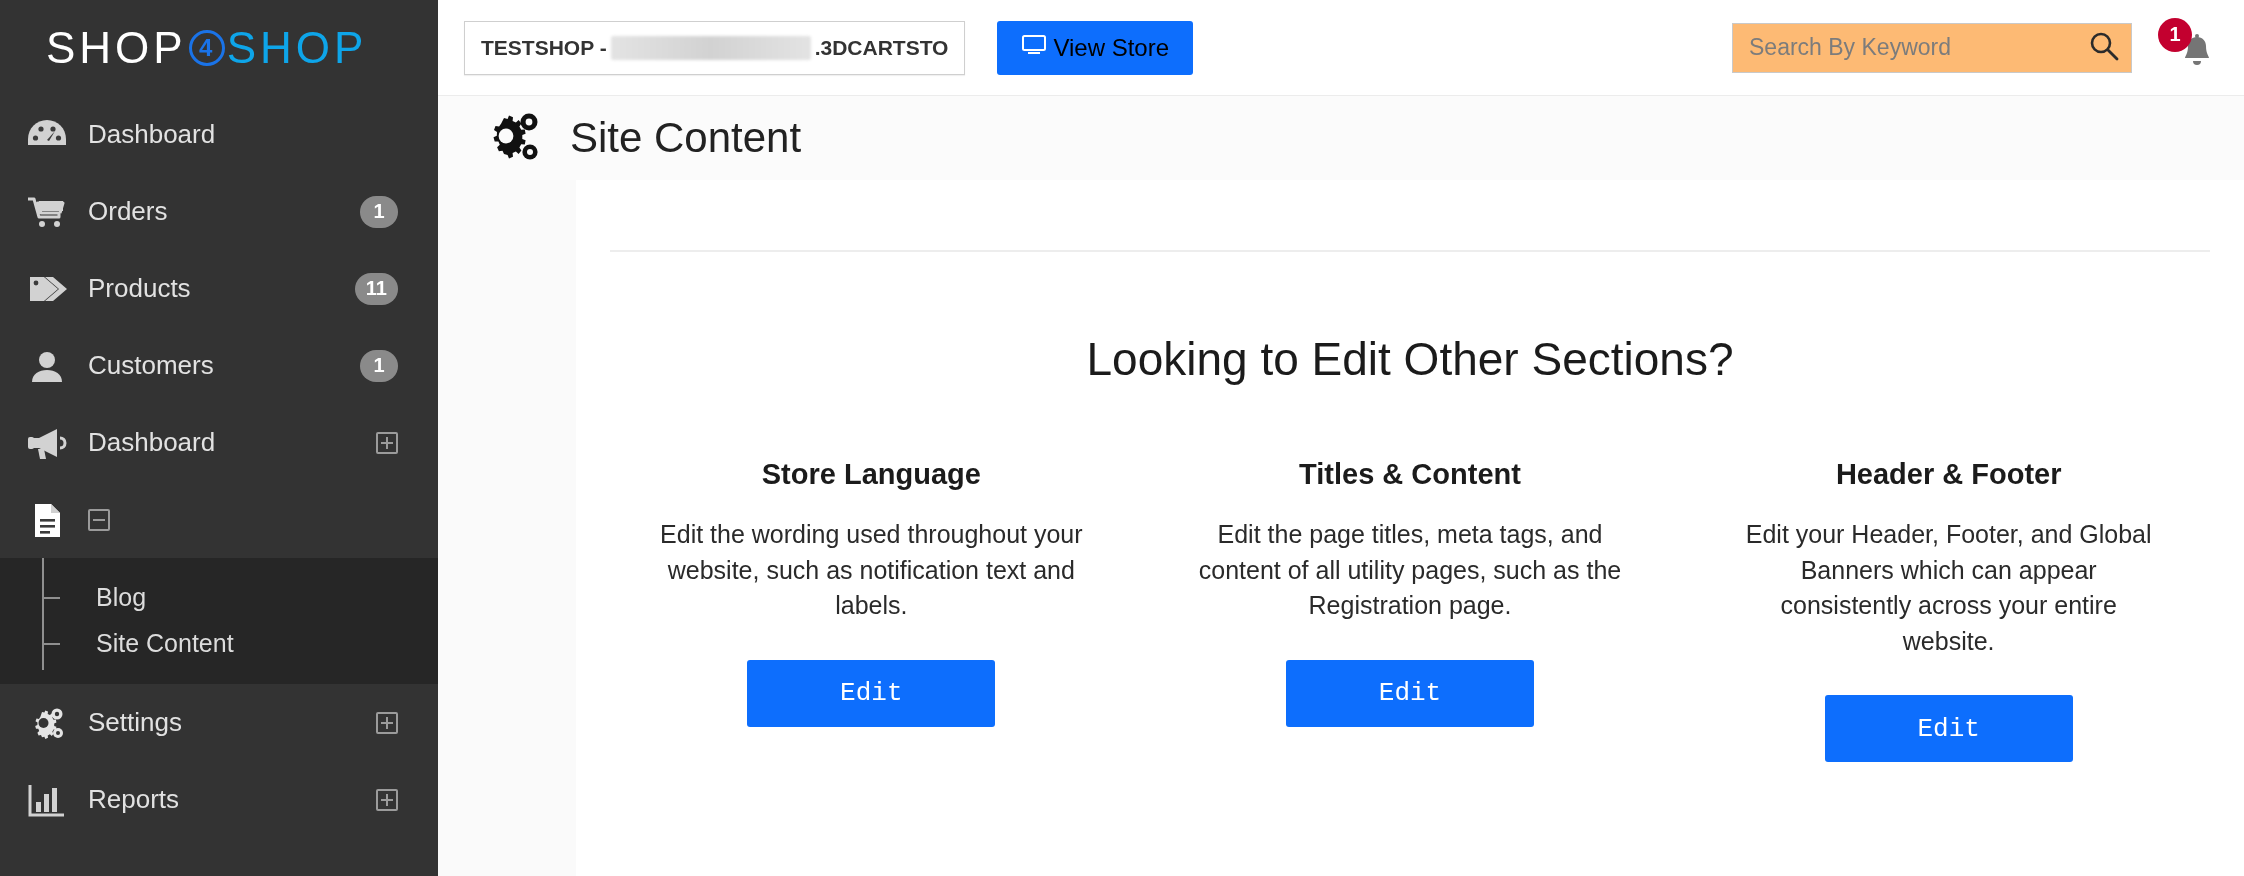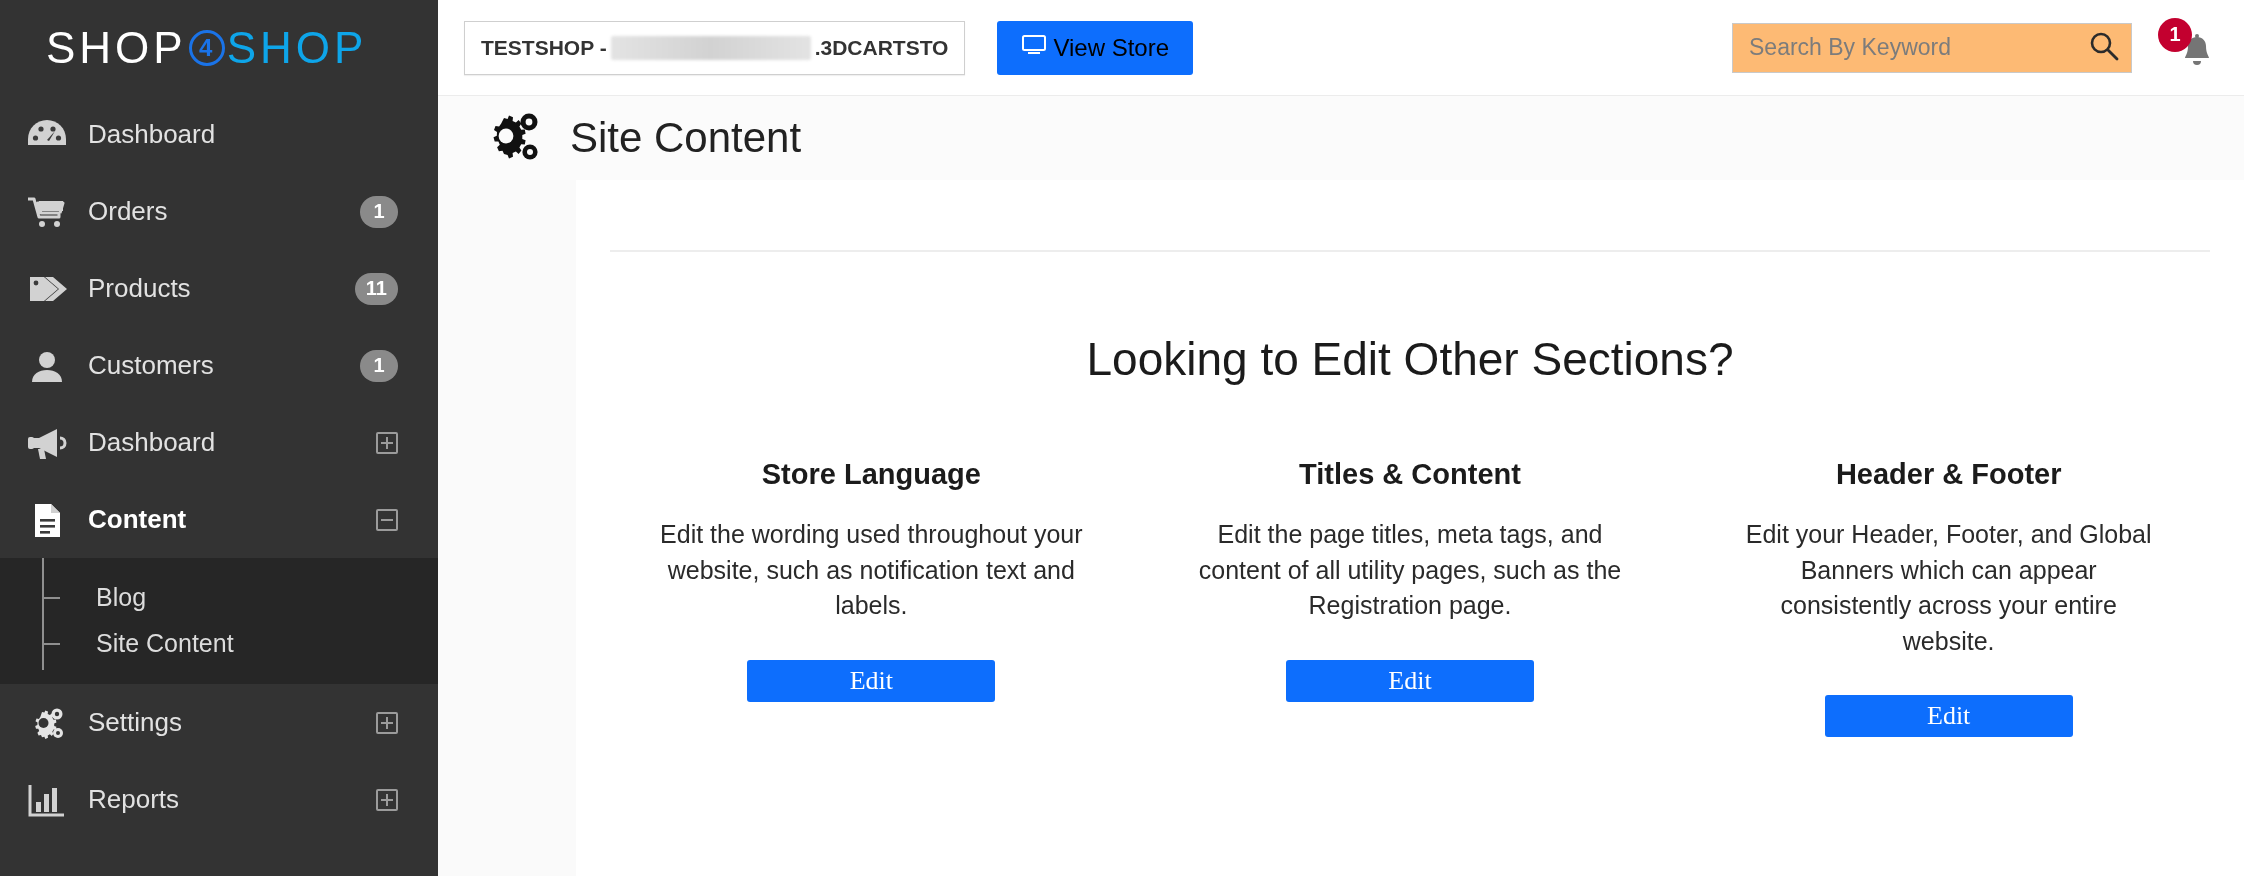--- a/index.html
+++ b/index.html
@@ -176,23 +176,23 @@
   .cols {
     display: flex; margin-top: 72px; gap: 16px;
   }
   .col { flex: 1; padding: 0 34px; display: flex; flex-direction: column; align-items: center; }
   .col-title { font-size: 29px; font-weight: 700; color: #1b1b1b; text-align: center; }
   .col-desc {
     margin-top: 26px; font-size: 25px; line-height: 1.42;
     color: #2a2a2a; text-align: center; max-width: 430px;
   }
   .edit-btn {
-    margin-top: 36px; width: 248px; height: 42px;
+    margin-top: 36px; width: 248px; height: 67px;
     background: #0d6efd; color: #ffffff; border: none; border-radius: 3px;
-    font-size: 26px; font-family: Liberation Serif, serif;
+    font-size: 26px; font-family: Liberation Mono, monospace;
     cursor: pointer;
   }
 </style>
 </head>
 <body>
 
 <div class="app">
 
   <aside class="sidebar">
 
@@ -272,21 +272,20 @@
       <div class="nav-item active">
         <span class="ic">
           <svg width="40" height="34" viewBox="0 0 40 34">
             <path d="M8 1h16l9 9v24H8z" fill="#ffffff"></path>
             <path d="M24 1l9 9h-9z" fill="#d0d0d0"></path>
             <rect x="13" y="16" width="15" height="2.6" fill="#3b3b3b"></rect>
             <rect x="13" y="22" width="15" height="2.6" fill="#3b3b3b"></rect>
             <rect x="13" y="28" width="10" height="2.6" fill="#3b3b3b"></rect>
           </svg>
         </span>
-        <span class="nav-label">Content</span>
         <span class="expander"></span>
       </div>
 
       <div class="submenu">
         <div class="sub-item">
           <span>Blog</span>
         </div>
         <div class="sub-item">
           <span>Site Content</span>
         </div>

